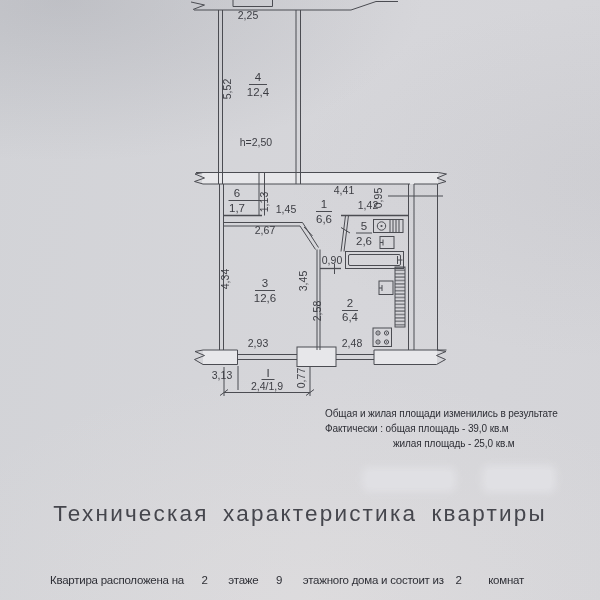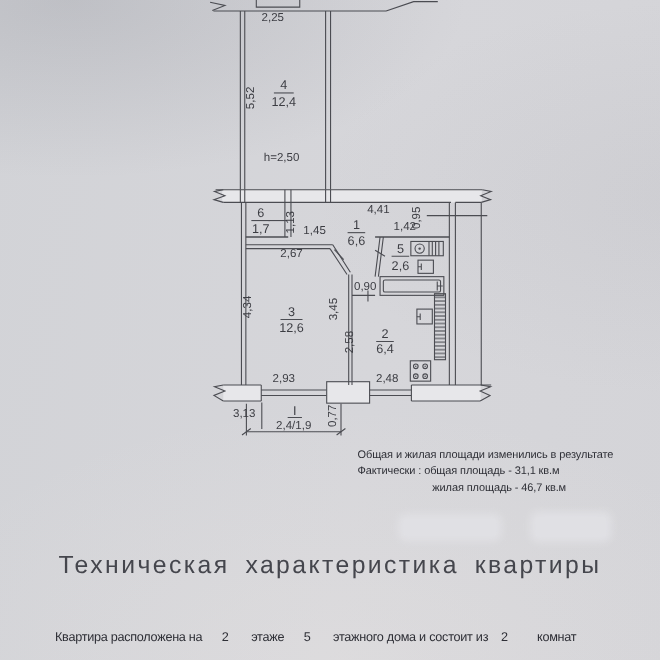--- a/index.html
+++ b/index.html
@@ -187,29 +187,29 @@
     </g>
     <g>
       <text class="rm" x="268" y="377" text-anchor="middle">I</text>
       <path d="M261.5,379.5 H274.5"></path>
       <text class="dim" x="267" y="390" text-anchor="middle">2,4/1,9</text>
     </g>
   </svg>
 
   <div class="note">
     <div>Общая и жилая площади изменились в результате</div>
-    <div>Фактически : общая площадь - 31,1 кв.м</div>
-    <div class="l4">жилая площадь - 46,7 кв.м</div>
+    <div>Фактически : общая площадь - 39,0 кв.м</div>
+    <div class="l4">жилая площадь - 25,0 кв.м</div>
   </div>
 
   <div class="redaction r1"></div>
   <div class="redaction r2"></div>
 
   <h1 class="title">Техническая характеристика квартиры</h1>
 
   <div class="desc">
-    <div>Квартира расположена на      2       этаже      5       этажного дома и состоит из    2         комнат</div>
+    <div>Квартира расположена на      2       этаже      9       этажного дома и состоит из    2         комнат</div>
     
     
     
   </div>
 
 </div>
 
 </body></html>

